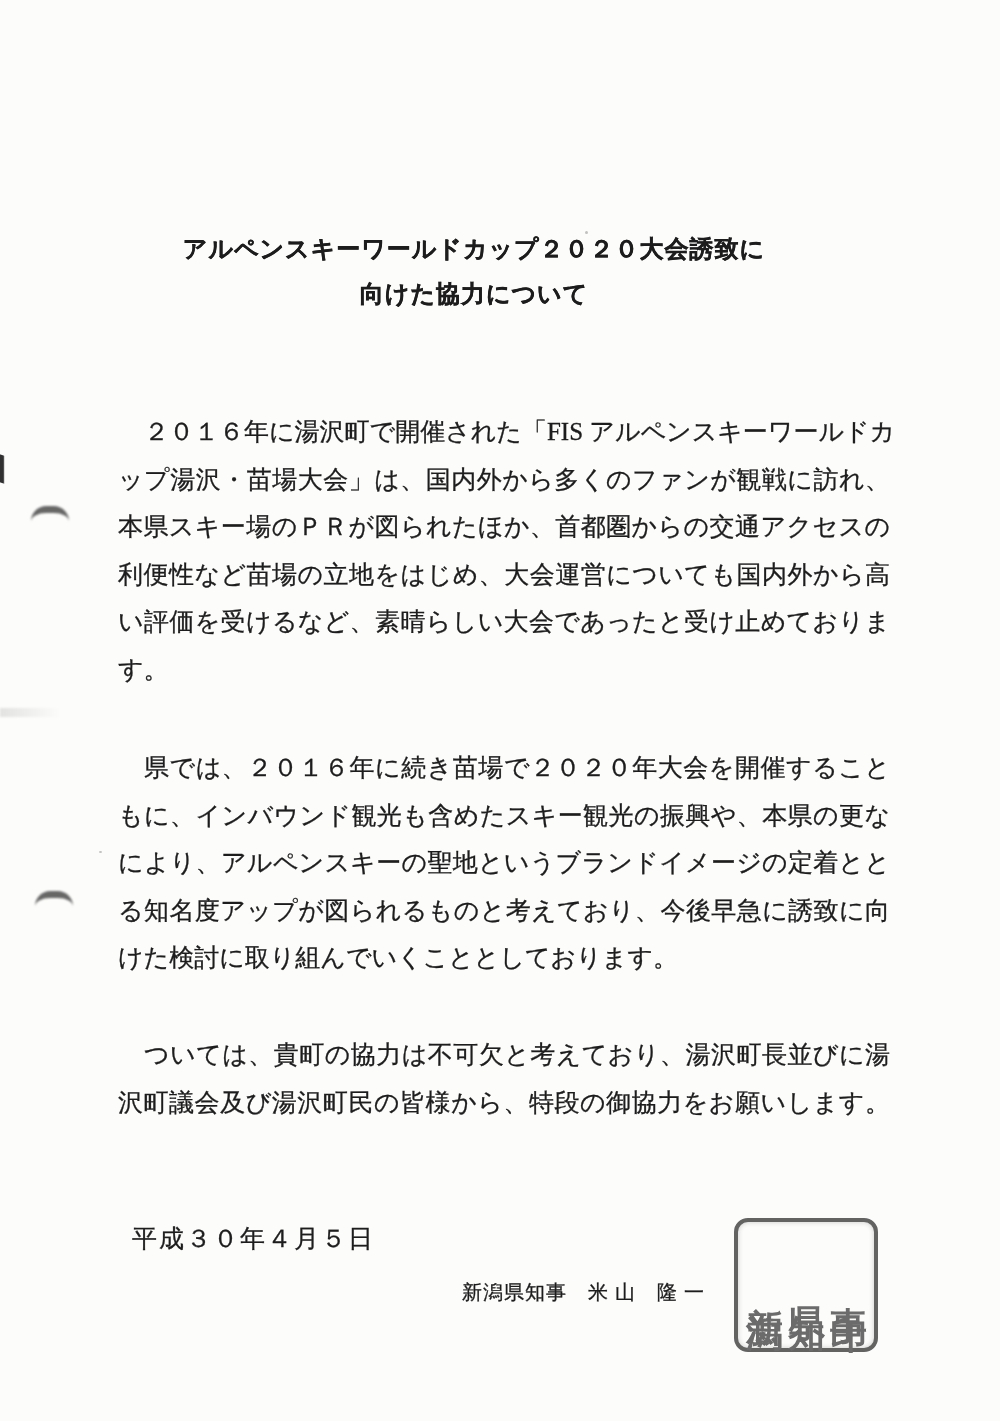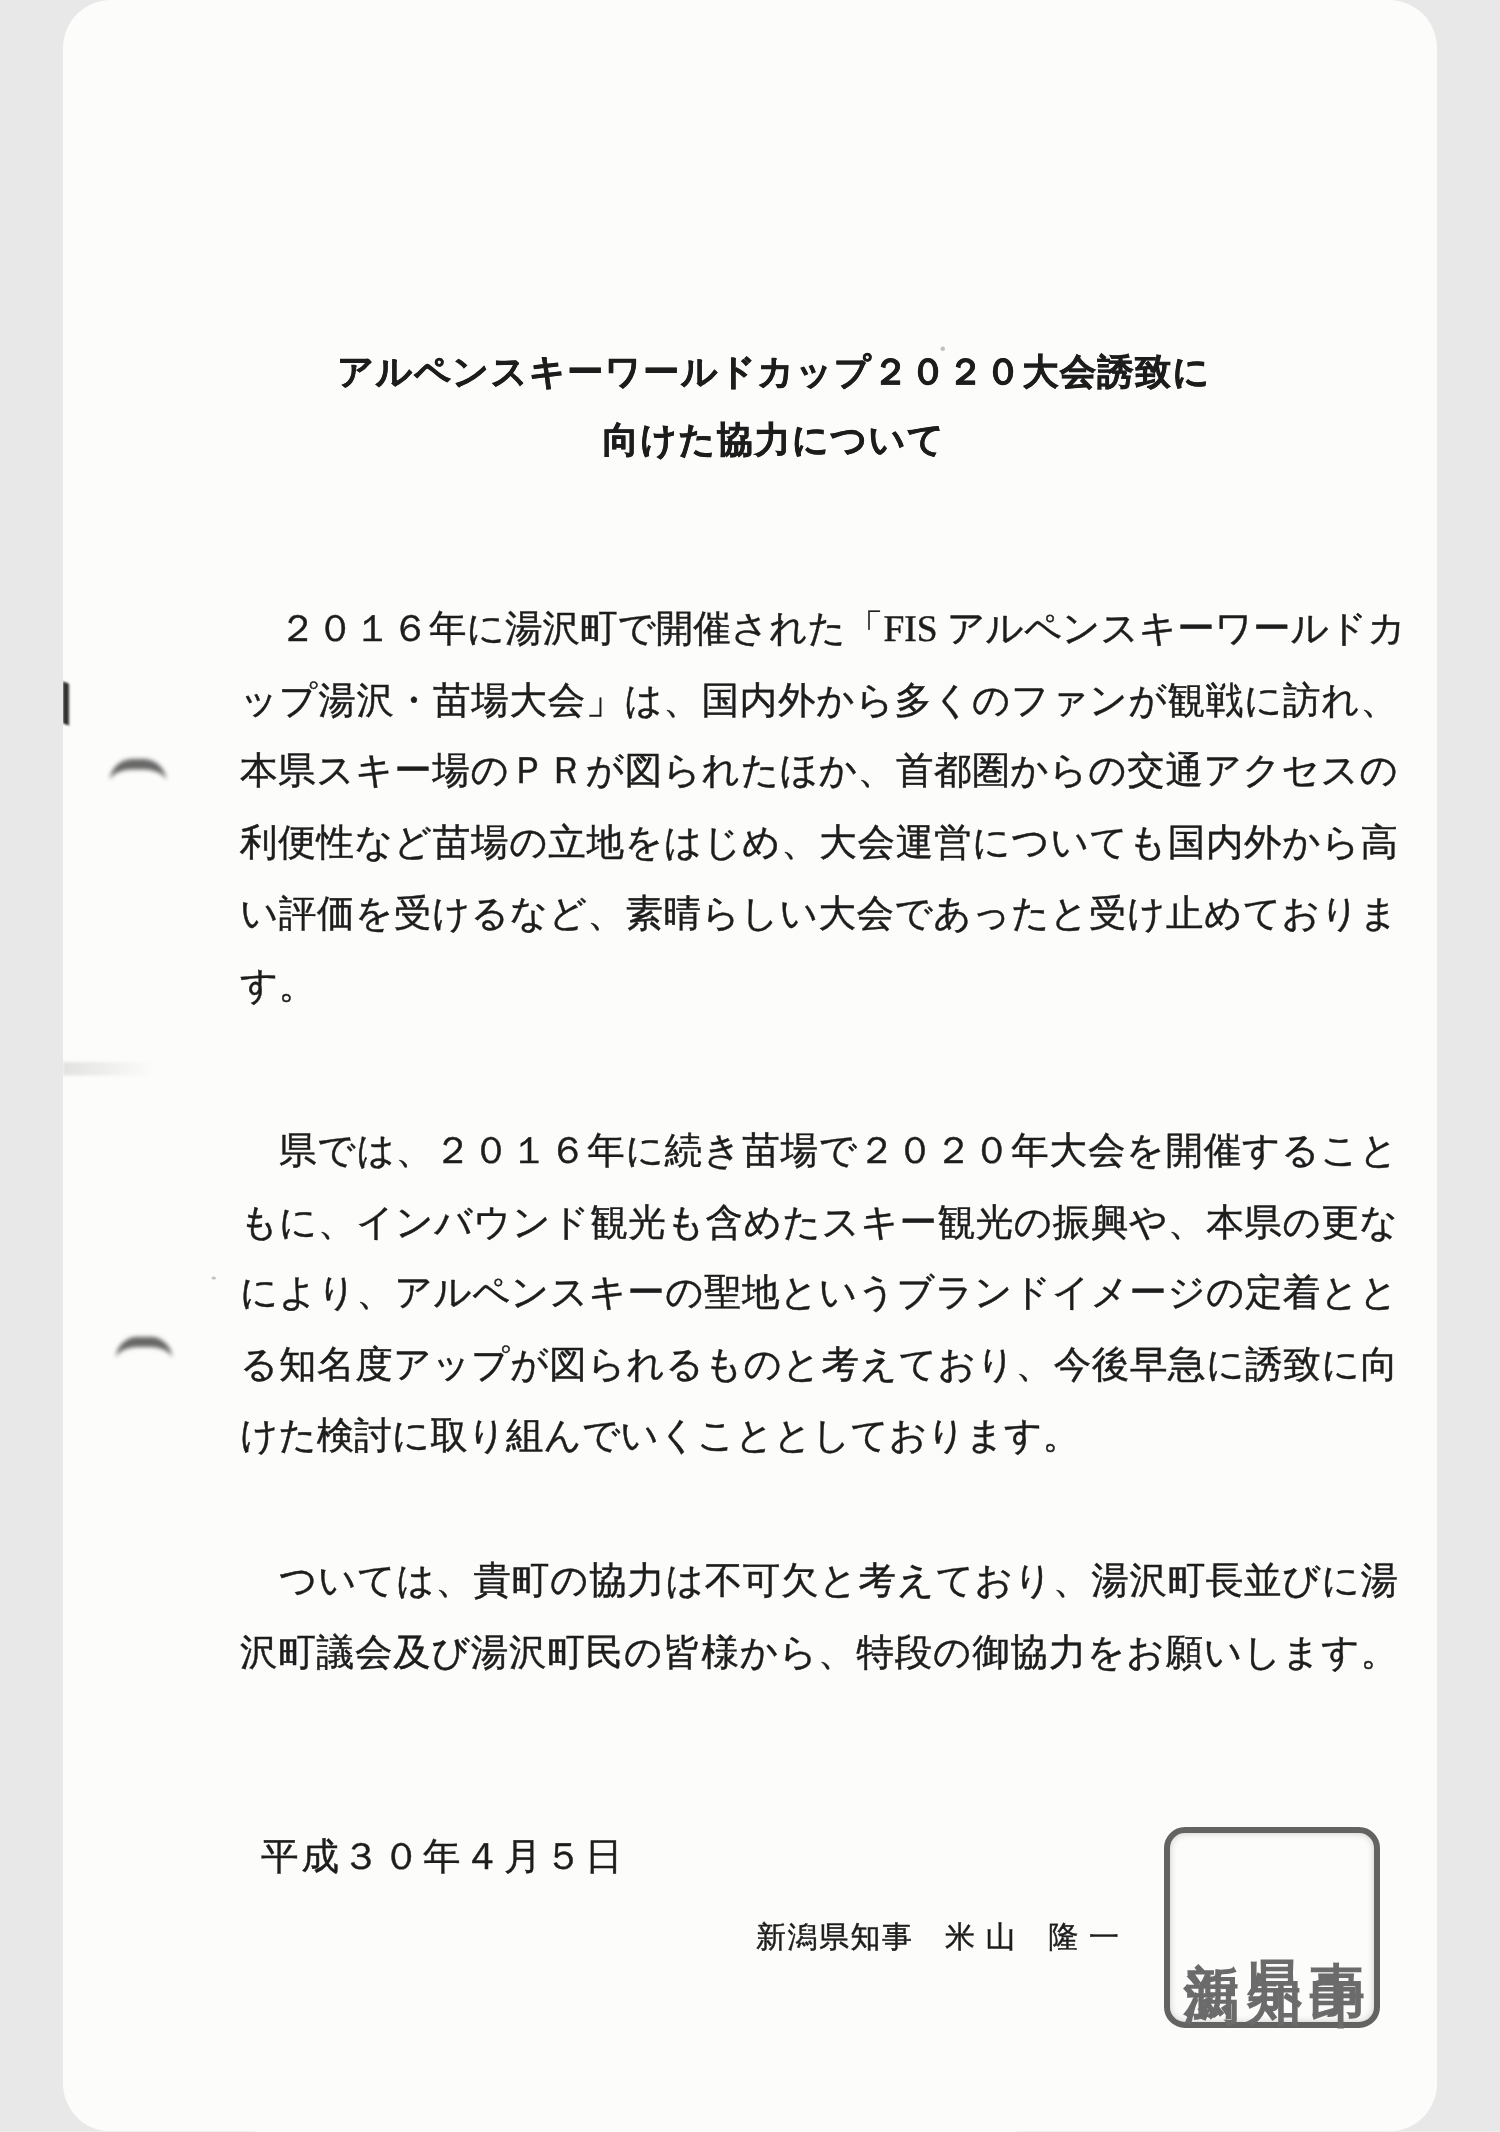--- a/index.html
+++ b/index.html
@@ -1,24 +1,23 @@
 <!DOCTYPE html>
 <html lang="ja"><head>
 <meta charset="utf-8">
 <style>
   html,body{margin:0;padding:0;background:#e8e8e8;}
   .page{
     position:relative;
-    width:916px;height:1421px;
+    width:1000px;height:1421px;
     margin:0 auto;
     background:#fcfcfb;
     overflow:hidden;
     font-family:"Liberation Serif","DejaVu Serif",serif;
     color:#1d1d1d;
-    border-radius:32px;
   }
   
   .title-block{
     position:absolute;top:227px;left:0;width:948px;
     text-align:center;
   }
   .title-line{
     font-size:24px;line-height:45px;
     letter-spacing:1px;
     font-weight:bold;
@@ -31,21 +30,21 @@
   }
   .para .line{
     display:block;height:47.5px;line-height:47.5px;
     white-space:nowrap;
     text-align:justify;
     text-align-last:justify;
     -webkit-text-stroke:.3px #1d1d1d;
   }
   .para .line.short{text-align-last:left;}
   .para .line.indent{text-indent:26px;}
-  #para1{top:396px;}
+  #para1{top:408px;}
   #para2{top:744px;}
   #para3{top:1031px;}
   
   .date-line{
     position:absolute;left:132px;top:1224px;
     font-size:25px;line-height:30px;letter-spacing:2px;
     -webkit-text-stroke:.3px #1d1d1d;
   }
   .signature-line{
     position:absolute;left:462px;top:1276px;

